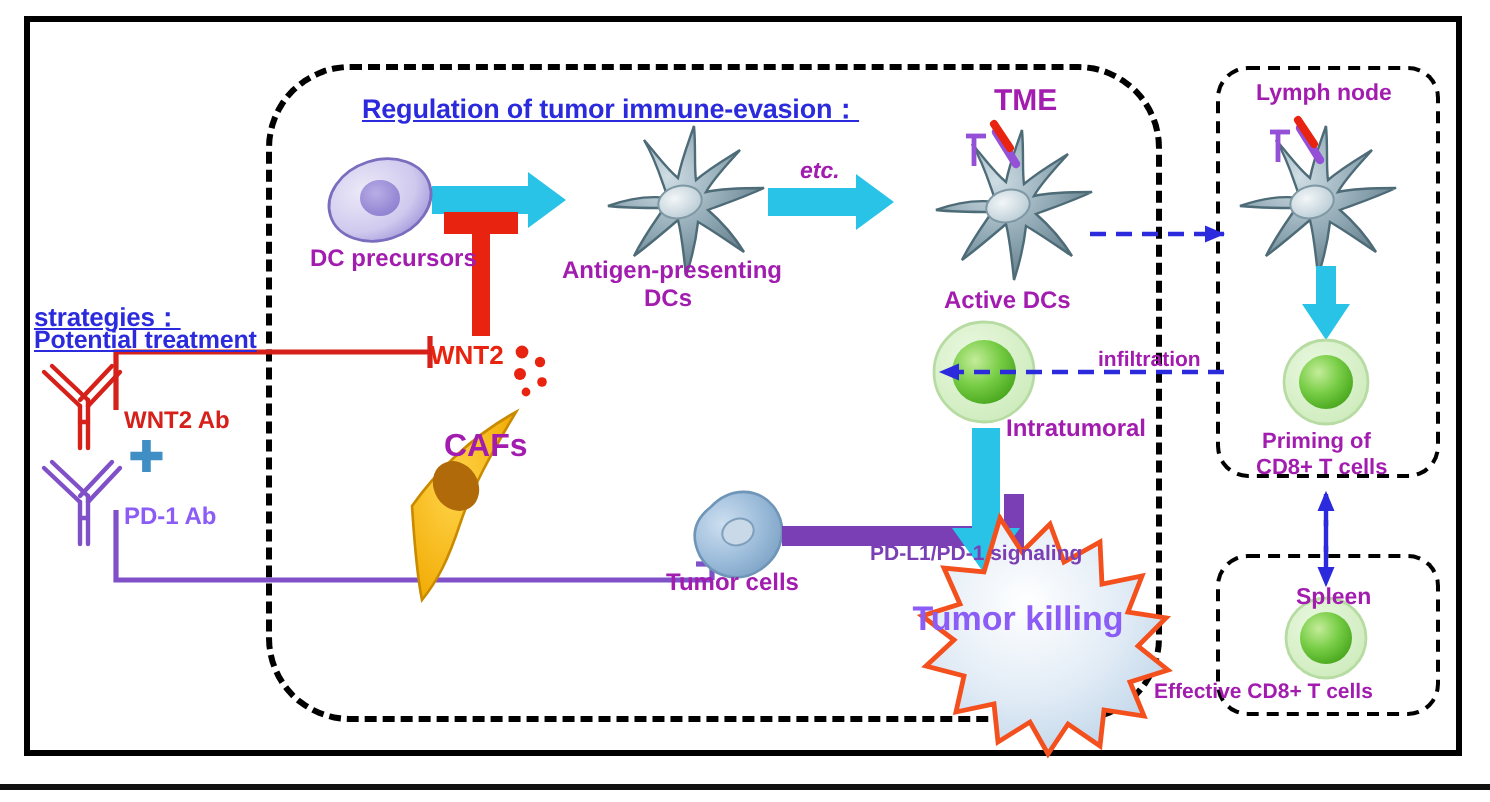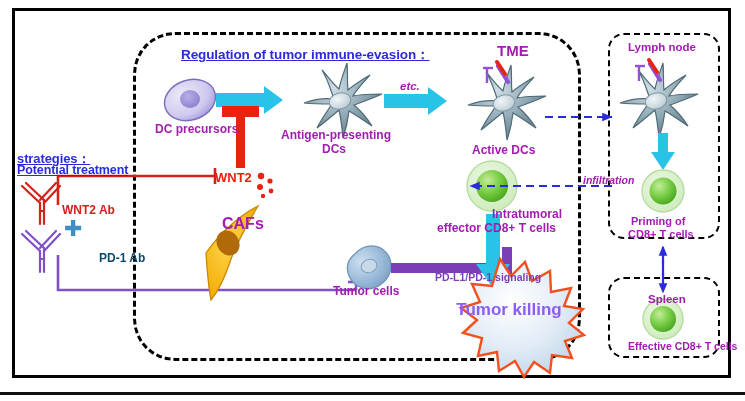--- a/index.html
+++ b/index.html
@@ -251,45 +251,44 @@
   </svg>
 
   <div class="title-blue" style="left:181px;top:46px;font-size:13.5px;">Regulation of tumor immune-evasion：</div>
   <div class="lbl" style="left:497px;top:42px;font-size:15px;">TME</div>
 
   <div class="title-blue" style="left:17px;top:133px;font-size:12.5px;margin-top:30px;">Potential treatment</div>
   <div class="title-blue" style="left:17px;top:150px;font-size:13px;">strategies：</div>
 
   <div class="lbl" style="left:62px;top:203px;font-size:12px;color:#d6201a;">WNT2 Ab</div>
   <div class="lbl" style="left:64px;top:216px;font-size:22px;color:#3f8fc4;">✚</div>
-  <div class="lbl" style="left:62px;top:251px;font-size:12px;color:#0c4a6e;margin-left:37px;">PD-1 Ab</div>
+  <div class="lbl" style="left:62px;top:251px;font-size:12px;color:#8b5cf6;">PD-1 Ab</div>
 
   <div class="lbl" style="left:155px;top:122px;font-size:12px;">DC precursors</div>
 
   <div class="lbl" style="left:281px;top:128px;font-size:12px;">Antigen-presenting</div>
   <div class="lbl" style="left:322px;top:142px;font-size:12px;">DCs</div>
 
   <div class="lbl" style="left:400px;top:80px;font-size:11.5px;font-style:italic;">etc.</div>
 
   <div class="lbl" style="left:472px;top:143px;font-size:12px;">Active DCs</div>
 
   <div class="lbl" style="left:215px;top:170px;font-size:13px;color:#e8230f;">WNT2</div>
 
   <div class="lbl" style="left:222px;top:215px;font-size:16px;">CAFs</div>
 
-  <div class="lbl" style="left:468px;top:207px;font-size:12px;padding-left:24px;">Intratumoral</div>
-  <div class="lbl" style="left:437px;top:221px;font-size:12px;">effector CD8+ T cells</div>
+  <div class="lbl" style="left:479px;top:207px;font-size:12px;padding-left:24px;">Intratumoral</div>
 
   <div class="lbl" style="left:333px;top:284px;font-size:12px;">Tumor cells</div>
 
   <div class="lbl" style="left:395px;top:271px;font-size:10.5px;color:#7b3fb5;margin-left:40px;">PD-L1/PD-1 signaling</div>
 
   <div class="burst-text">Tumor killing</div>
 
   <div class="lbl" style="left:628px;top:41px;font-size:11.5px;">Lymph node</div>
   <div class="lbl" style="left:631px;top:215px;font-size:11px;">Priming of</div>
   <div class="lbl" style="left:628px;top:228px;font-size:11px;">CD8+ T cells</div>
 
   <div class="lbl" style="left:648px;top:293px;font-size:11.5px;">Spleen</div>
-  <div class="lbl" style="left:628px;top:340px;font-size:10.5px;">Effective CD8+ T cells</div>
-
-  <div class="lbl" style="left:583px;top:174px;font-size:10.5px;font-style:italic;">infiltration</div>
+  <div class="lbl" style="left:577px;top:340px;font-size:10.5px;">Effective CD8+ T cells</div>
+
+  <div class="lbl" style="left:549px;top:174px;font-size:10.5px;">infiltration</div>
 </div>
 
 </body></html>

